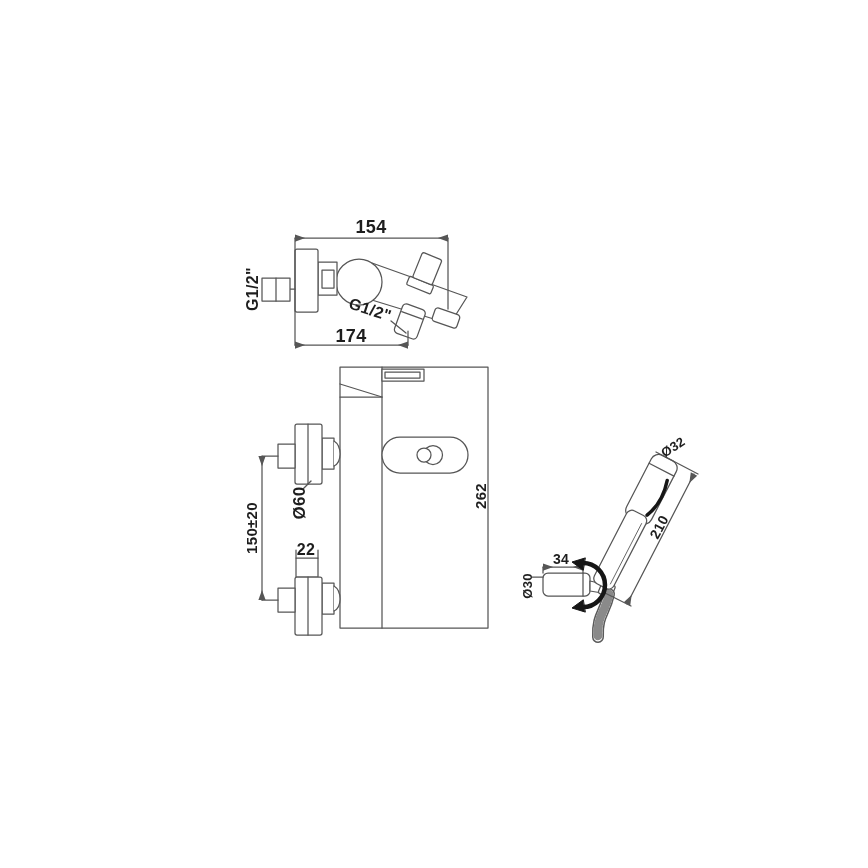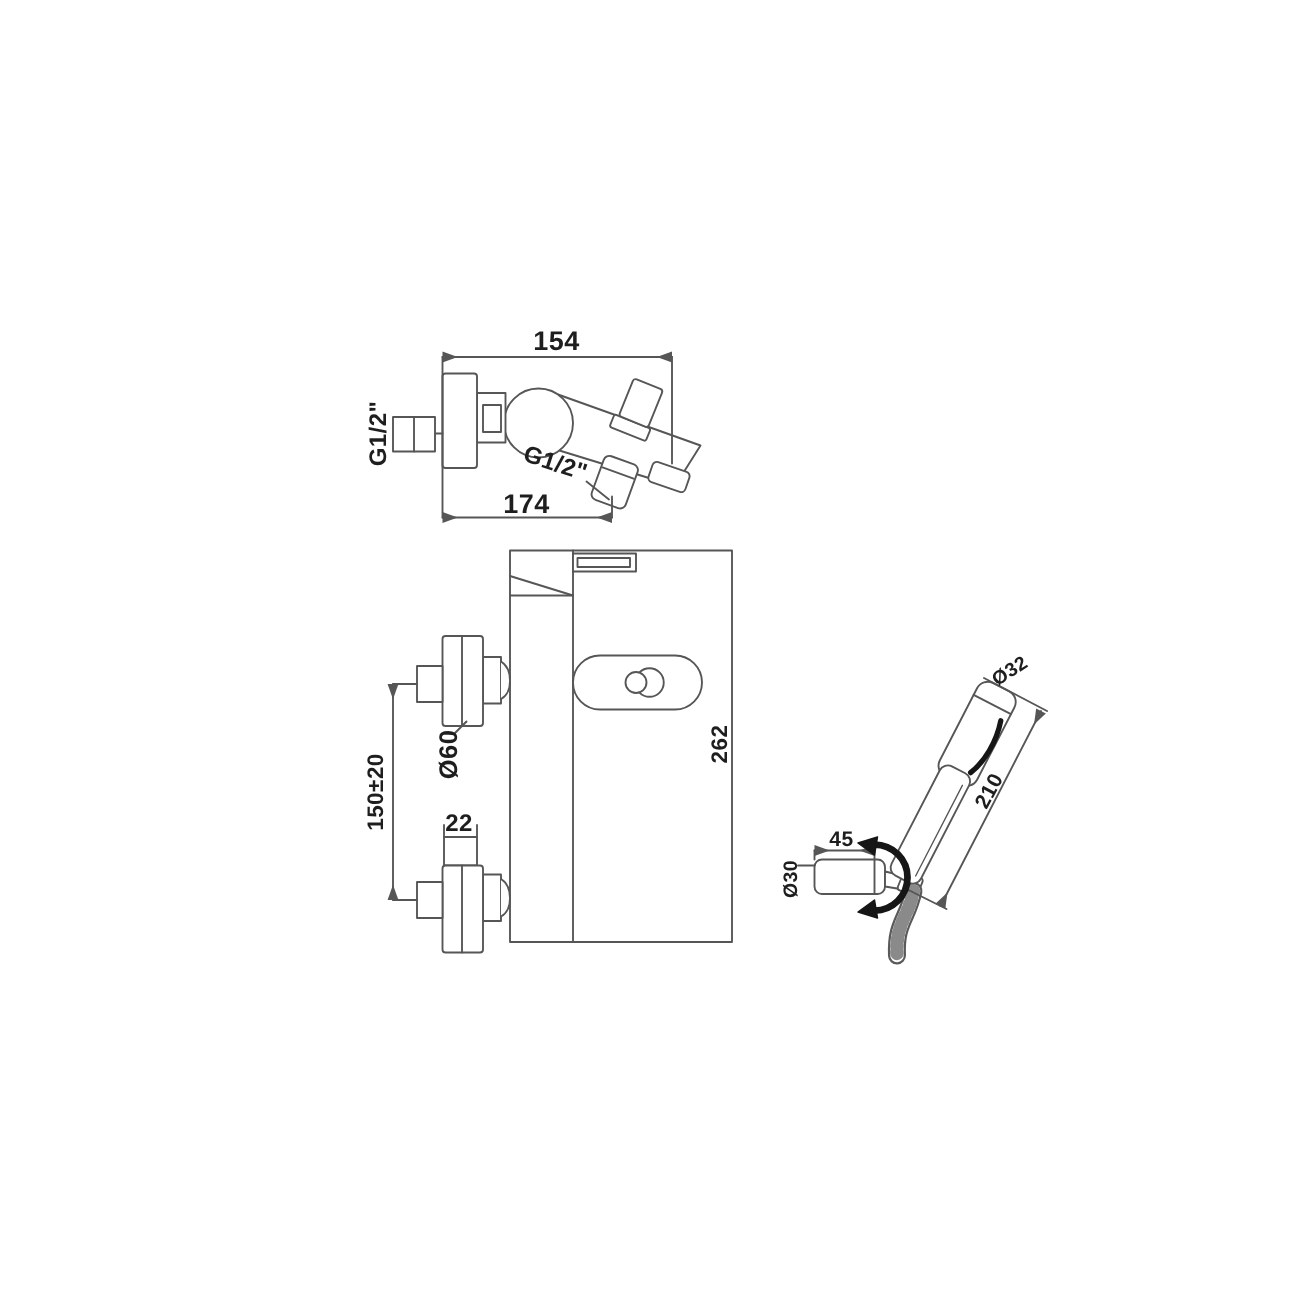--- a/index.html
+++ b/index.html
@@ -156,16 +156,16 @@
   <span class="dim" style="left:299px;top:503px;font-size:17px;transform:translate(-50%,-50%) rotate(-90deg);">Ø60</span>
 
   <span class="dim" style="left:251px;top:528px;font-size:15px;transform:translate(-50%,-50%) rotate(-90deg);">150±20</span>
 
   <span class="dim" style="left:306px;top:550px;font-size:16px;transform:translate(-50%,-50%);">22</span>
 
   <span class="dim" style="left:673px;top:447px;font-size:13px;transform:translate(-50%,-50%) rotate(-33deg);">Ø32</span>
 
   <span class="dim" style="left:659px;top:527px;font-size:14px;transform:translate(-50%,-50%) rotate(-62deg);">210</span>
 
-  <span class="dim" style="left:561px;top:559px;font-size:14px;transform:translate(-50%,-50%);">45</span>
+  <span class="dim" style="left:561px;top:559px;font-size:14px;transform:translate(-50%,-50%);">34</span>
 
   <span class="dim" style="left:527px;top:586px;font-size:13px;transform:translate(-50%,-50%) rotate(-90deg);">Ø30</span>
 </div>
 
 </body></html>

